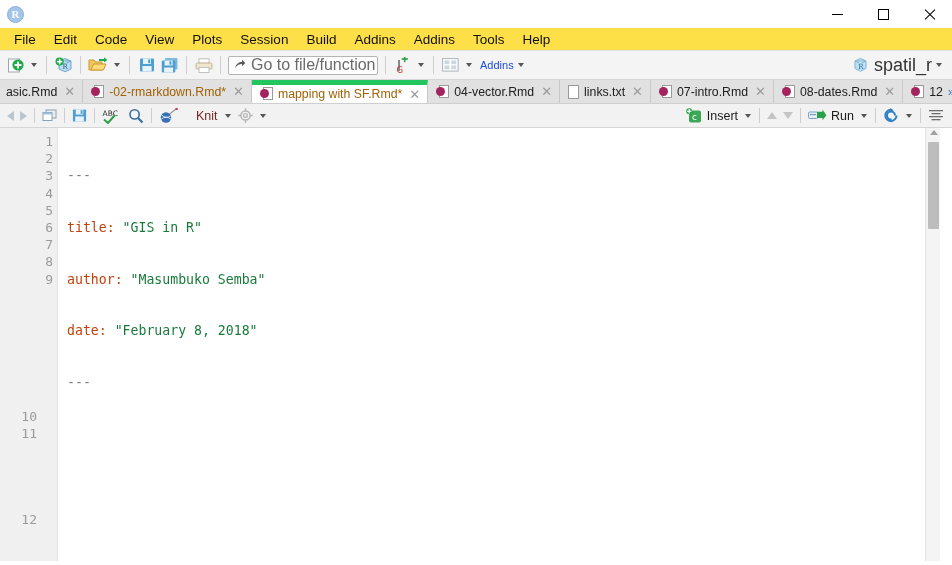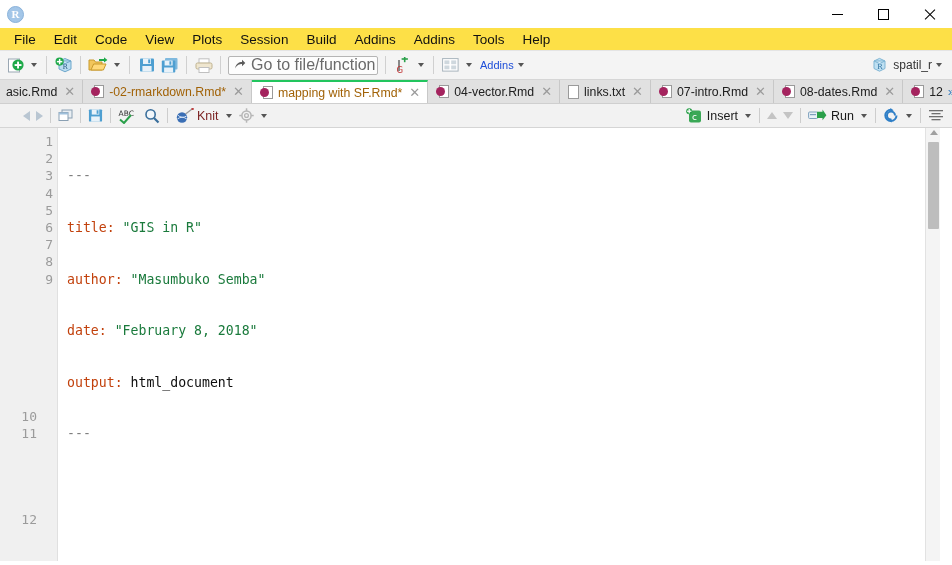--- a/index.html
+++ b/index.html
@@ -103,21 +103,21 @@
     margin: 0 2px;
   }
   .gofile-text {
     font-size: 16px; color: #6a6a6a; margin-left: 5px;
   }
   .addins-label { font-size: 11px; color: #1d4ed8; margin-left: 4px; }
   .proj-right {
     position: absolute; right: 6px;
     display: flex; align-items: center;
   }
-  .proj-label { font-size: 12px; color: #333; margin-left: 5px; }
+  .proj-label { font-size: 18px; color: #333; margin-left: 5px; }
 
   
   .tabbar {
     height: 24px;
     background: #e8e8e8;
     border-bottom: 1px solid #cfcfcf;
     display: flex;
     align-items: center;
     position: relative;
     overflow: hidden;
@@ -128,21 +128,21 @@
     padding: 0 7px 0 8px;
     background: #e1e1e1;
     border-right: 1px solid #c8c8c8;
     font-size: 12.3px;
     color: #202020;
     white-space: nowrap;
     gap: 5px;
   }
   .tab.active {
     background: #ffffff;
-    border-top: 2px solid #22c55e;
+    border-top: 5px solid #22c55e;
   }
   .tab.unsaved .tab-label { color: #a16207; }
   .tab-close {
     color: #9a9a9a; font-size: 13px; line-height: 1;
     margin-left: 2px;
   }
   .tab-ico-rmd {
     width: 13px; height: 14px; position: relative; flex: 0 0 auto;
   }
   .tab-ico-rmd .page {
@@ -160,29 +160,29 @@
     background: #fff; border: 1px solid #9a9a9a; flex: 0 0 auto;
   }
   .tab-overflow { color: #3c7fc0; font-size: 13px; }
 
   
   .edtoolbar {
     height: 24px;
     background: #f2f2f2;
     border-bottom: 1px solid #d5d5d5;
     display: flex; align-items: center;
-    padding: 0 20px;
+    padding: 0 4px;
     position: relative;
   }
   .edt-btn {
     height: 20px; display: flex; align-items: center; justify-content: center;
     padding: 0 3px; gap: 2px;
   }
   .edt-sep { width: 1px; height: 15px; background: #cdcdcd; margin: 0 4px; }
-  .knit-label { font-size: 12.5px; color: #7a1f1f; margin-left: 1px; }
+  .knit-label { font-size: 12.5px; color: #7a1f1f; margin-left: 16px; }
   .insert-label, .run-label { font-size: 12.5px; color: #1a1a1a; margin-left: 2px; }
   .edt-right { position: absolute; right: 5px; display: flex; align-items: center; }
 
   
   .arrow-l, .arrow-r {
     width: 0; height: 0;
     border-top: 5px solid transparent;
     border-bottom: 5px solid transparent;
   }
   .arrow-l { border-right: 7px solid #b9c6d2; }
@@ -638,21 +638,20 @@
     <div class="gline"></div>
     <div class="gline"></div>
     <div class="gline wide">12</div>
   </div>
 
   <div class="code">
     <div class="cl"><span class="c-gray">---</span></div>
     <div class="cl"><span class="c-key">title: </span><span class="c-str">"GIS in R"</span></div>
     <div class="cl"><span class="c-key">author: </span><span class="c-str">"Masumbuko Semba"</span></div>
     <div class="cl"><span class="c-key">date: </span><span class="c-str">"February 8, 2018"</span></div>
-    <div class="cl"><span class="c-key">output: </span><span>html_document</span></div>
     <div class="cl"><span class="c-gray">---</span></div>
     <div class="cl">&nbsp;</div>
     
     
     
     
     
     
     
     

